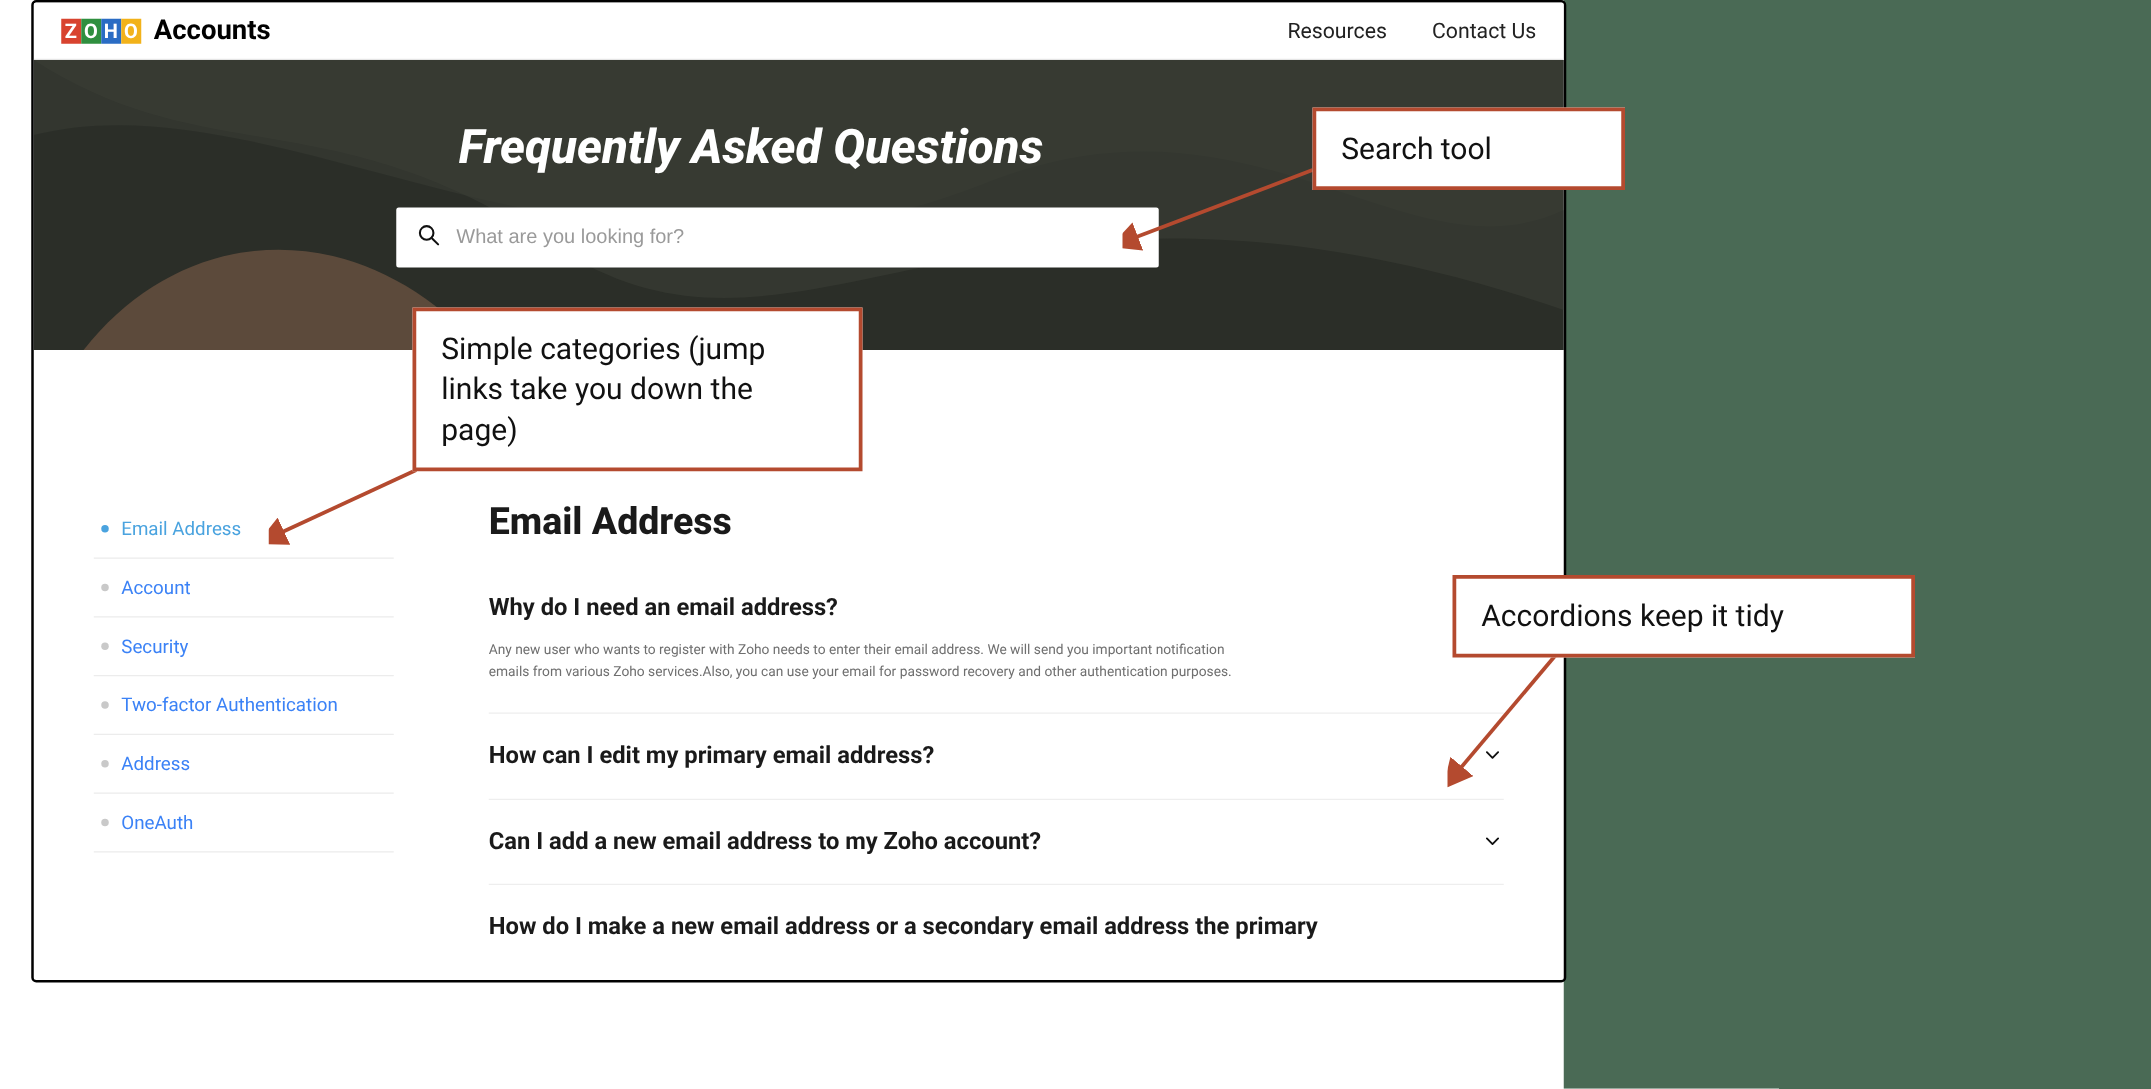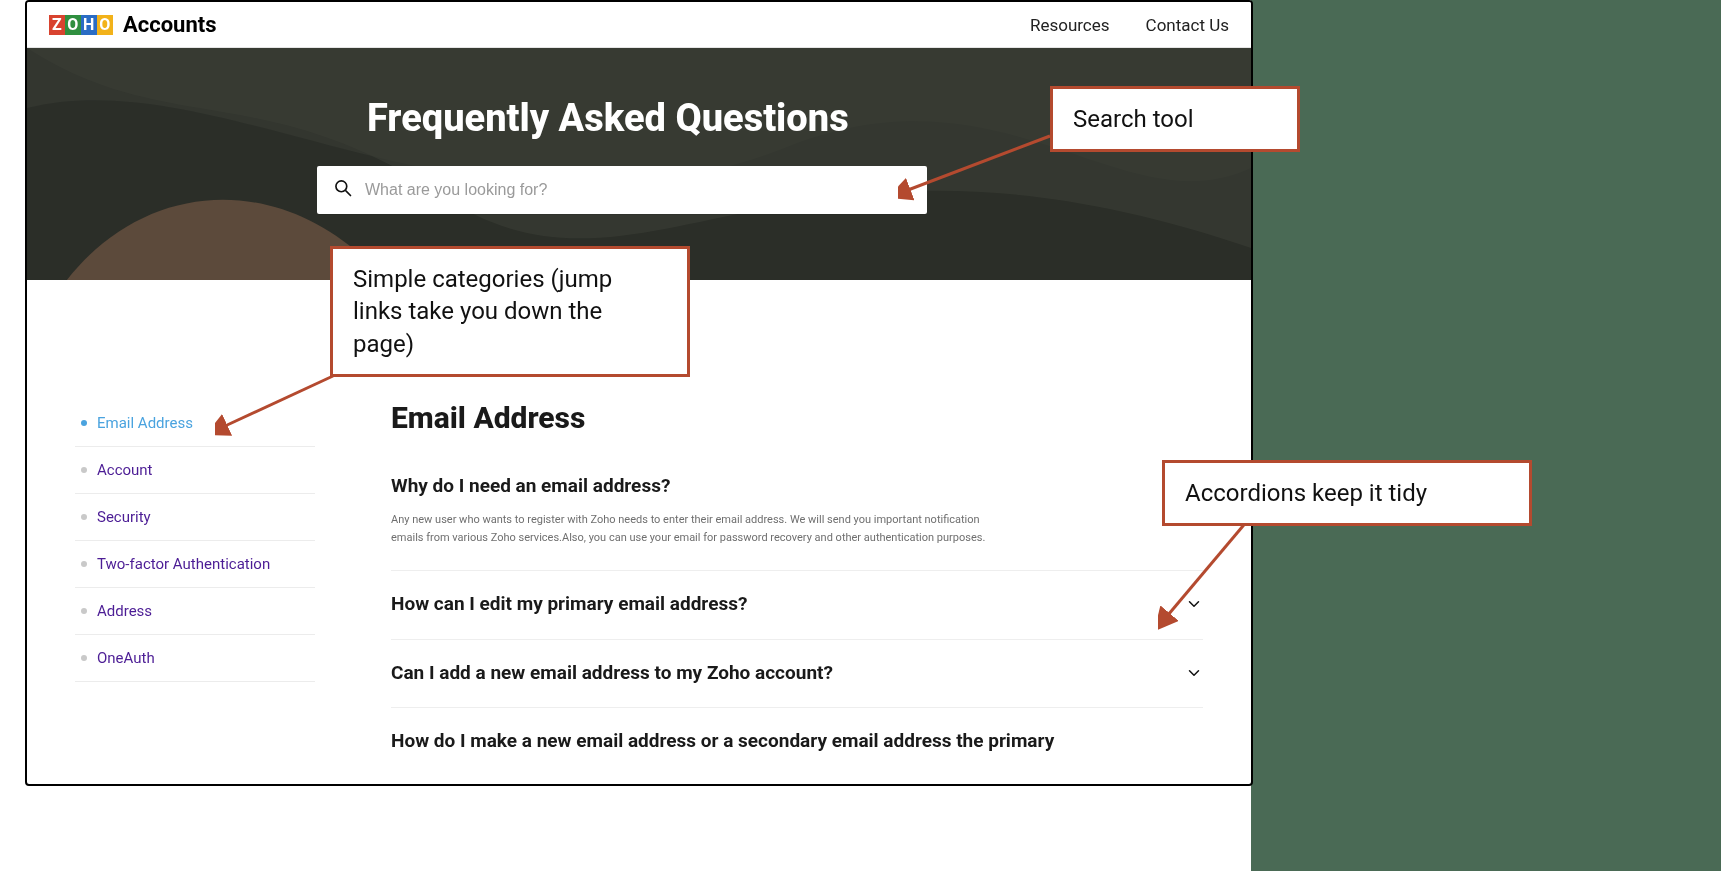--- a/index.html
+++ b/index.html
@@ -17,30 +17,30 @@
   .lz { background:#d8432f; }
   .lo1{ background:#2f8f3f; }
   .lh { background:#2a6cc4; }
   .lo2{ background:#f2b21a; }
   .brand-name { font-size:22px; font-weight:700; color:#000000; }
   .nav { display:flex; gap:36px; }
   .nav a { color:#222; text-decoration:none; font-size:17px; }
   
   .hero { position:relative; height:232px; background:#2c2f2d; overflow:hidden; }
   .hero svg.bgshape { position:absolute; inset:0; width:100%; height:100%; }
-  .hero h1 { position:relative; z-index:2; color:#fff; font-size:38px; font-weight:800; text-align:left; margin-left:340px; margin-top:48px; }
+  .hero h1 { position:relative; z-index:2; color:#fff; font-size:38px; font-weight:800; text-align:left; margin-left:340px; margin-top:48px;font-style:italic; }
   .searchbar { position:relative; z-index:2; margin:26px 0 0 290px; width:610px; height:48px; background:#fff; border-radius:2px; display:flex; align-items:center; padding:4px 16px; gap:12px; box-shadow:0 1px 0 rgba(0,0,0,.08); }
   .searchbar input { border:none; outline:none; font-size:16px; flex:1; color:#333; }
   .searchbar input::placeholder { color:#9a9a9a; }
   .search-icon svg { width:20px; height:20px; }
   
   .body { display:flex; padding:120px 48px 24px 48px; gap:76px; }
   .sidebar { width:240px; }
   .sidebar ul { list-style:none; }
-  .sidebar li { display:flex; align-items:center; gap:10px; padding:14px 6px; border-bottom:1px solid #ececec; color:#4c1d95; font-size:15px; cursor:pointer; }
+  .sidebar li { display:flex; align-items:center; gap:10px; padding:14px 6px; border-bottom:1px solid #ececec; color:#3b82f6; font-size:15px; cursor:pointer; }
   .sidebar li .dot { width:6px; height:6px; border-radius:50%; background:#c9c9c9; flex:0 0 auto; }
   .sidebar li.active { color:#4aa3df; }
   .sidebar li.active .dot { background:#4aa3df; }
   .main { flex:1; }
   .section-title { font-size:30px; font-weight:800; color:#1a1a1a; margin-bottom:18px; }
   .faq-item { border-bottom:1px solid #eee; padding:20px 0 22px 0; }
   .faq-item:last-child { border-bottom:none; }
   .faq-head { display:flex; align-items:flex-start; justify-content:space-between; gap:16px; cursor:pointer; }
   .faq-q { font-size:19px; font-weight:700; color:#1a1a1a; line-height:1.35; }
   .faq-a { margin-top:12px; color:#6f6f6f; font-size:11px; line-height:1.7; max-width:620px; }

